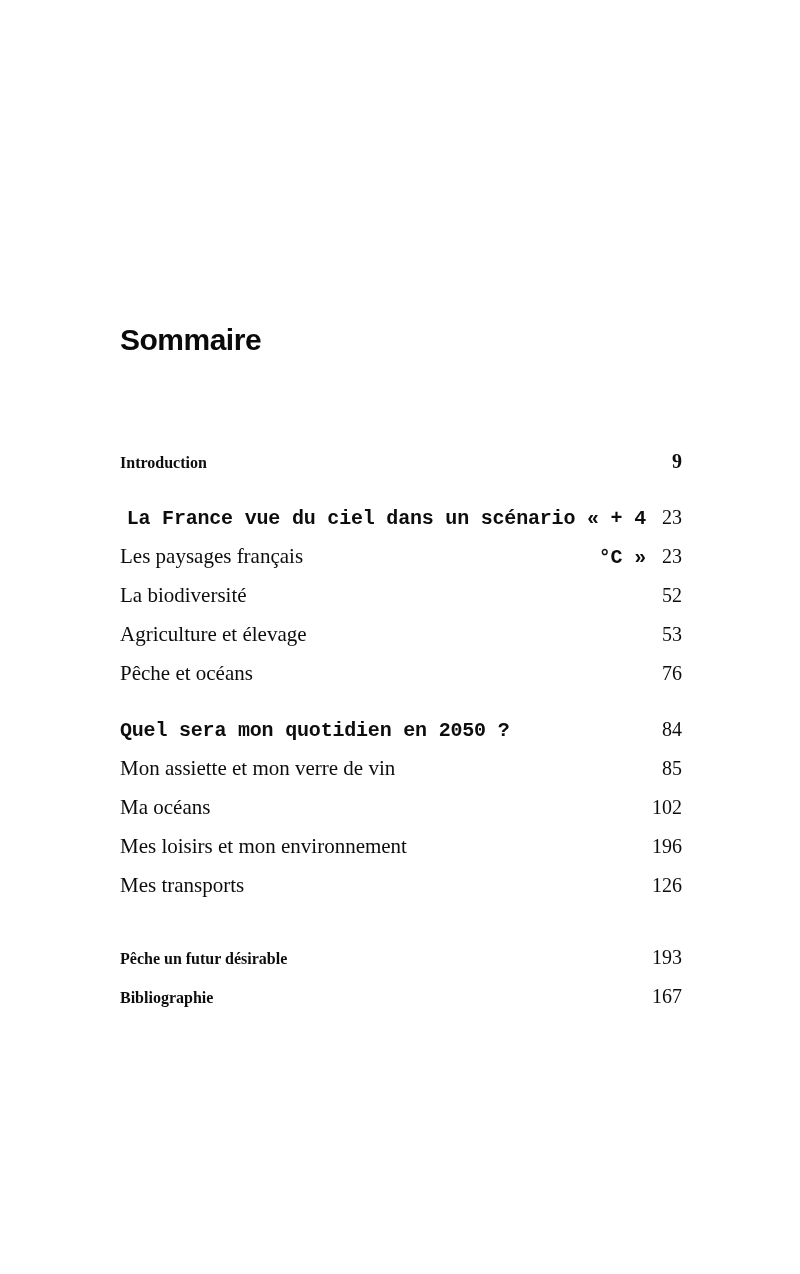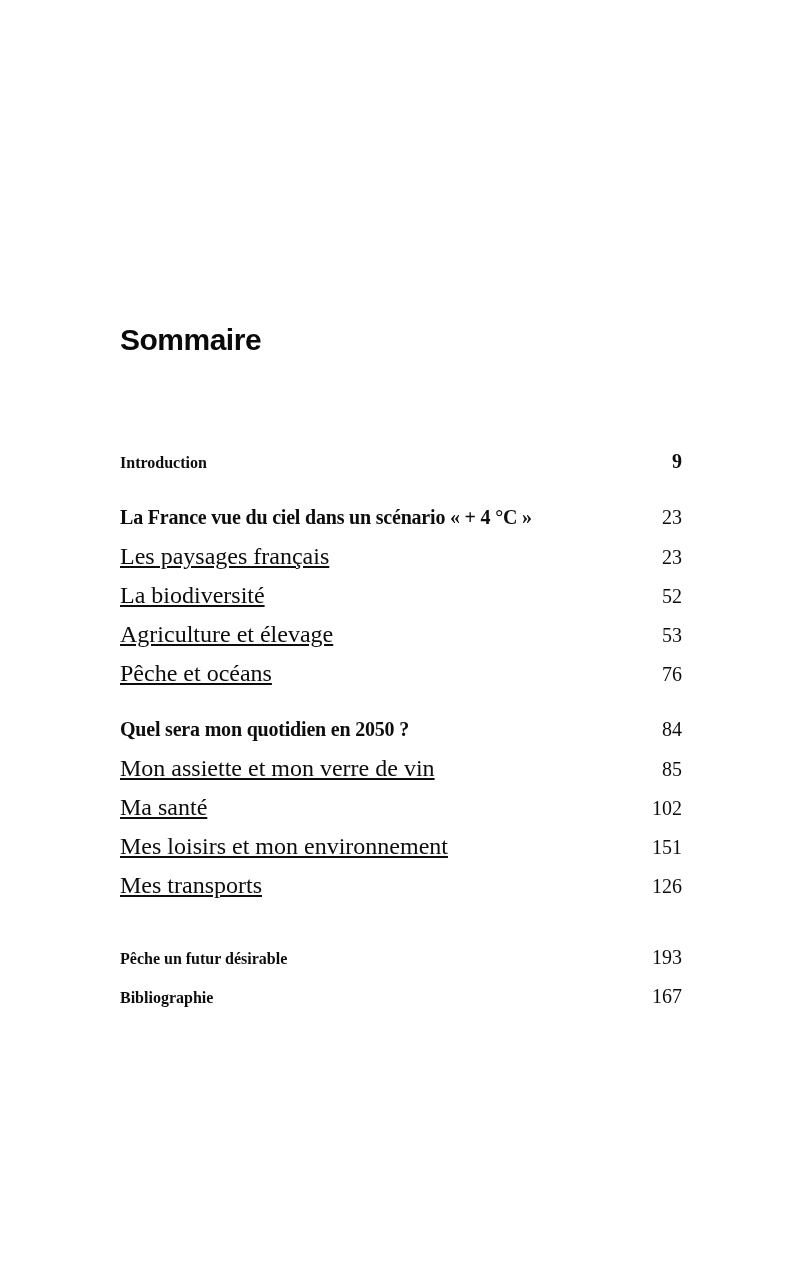--- a/index.html
+++ b/index.html
@@ -39,33 +39,33 @@
     align-items: baseline;
     height: 39px;
     line-height: 39px;
   }
   .toc-row.gap-section { margin-top: 17px; }
   .toc-row.gap-block   { margin-top: 33px; }
 
   .label.serif {
     font-family: "Liberation Serif", serif;
     font-weight: 400;
-    font-size: 24px;
-    text-decoration: underline;
+    font-size: 21px;
   }
   .label.serif-bold {
     font-family: "Liberation Serif", serif;
     font-weight: 700;
     font-size: 16px;
   }
   .label.sans-bold {
-    font-family: Liberation Serif, serif;
+    font-family: Liberation Mono, monospace;
     font-weight: 700;
     font-size: 20px;
     letter-spacing: -0.2px;
+    text-align: right;
   }
   .pagenum {
     font-family: "Liberation Serif", serif;
     font-size: 20px;
     font-weight: 400;
     padding-left: 16px;
     white-space: nowrap;
   }
   .pagenum.serif-bold {
     font-weight: 700;
@@ -104,26 +104,26 @@
         </div>
         <div class="toc-row gap-section">
           <span class="label sans-bold">Quel sera mon quotidien en 2050 ?</span>
           <span class="pagenum serif">84</span>
         </div>
         <div class="toc-row">
           <span class="label serif">Mon assiette et mon verre de vin</span>
           <span class="pagenum serif">85</span>
         </div>
         <div class="toc-row">
-          <span class="label serif">Ma santé</span>
+          <span class="label serif">Ma océans</span>
           <span class="pagenum serif">102</span>
         </div>
         <div class="toc-row">
           <span class="label serif">Mes loisirs et mon environnement</span>
-          <span class="pagenum serif">151</span>
+          <span class="pagenum serif">196</span>
         </div>
         <div class="toc-row">
           <span class="label serif">Mes transports</span>
           <span class="pagenum serif">126</span>
         </div>
         <div class="toc-row gap-block">
           <span class="label serif-bold">Pêche un futur désirable</span>
           <span class="pagenum serif">193</span>
         </div>
         <div class="toc-row">

